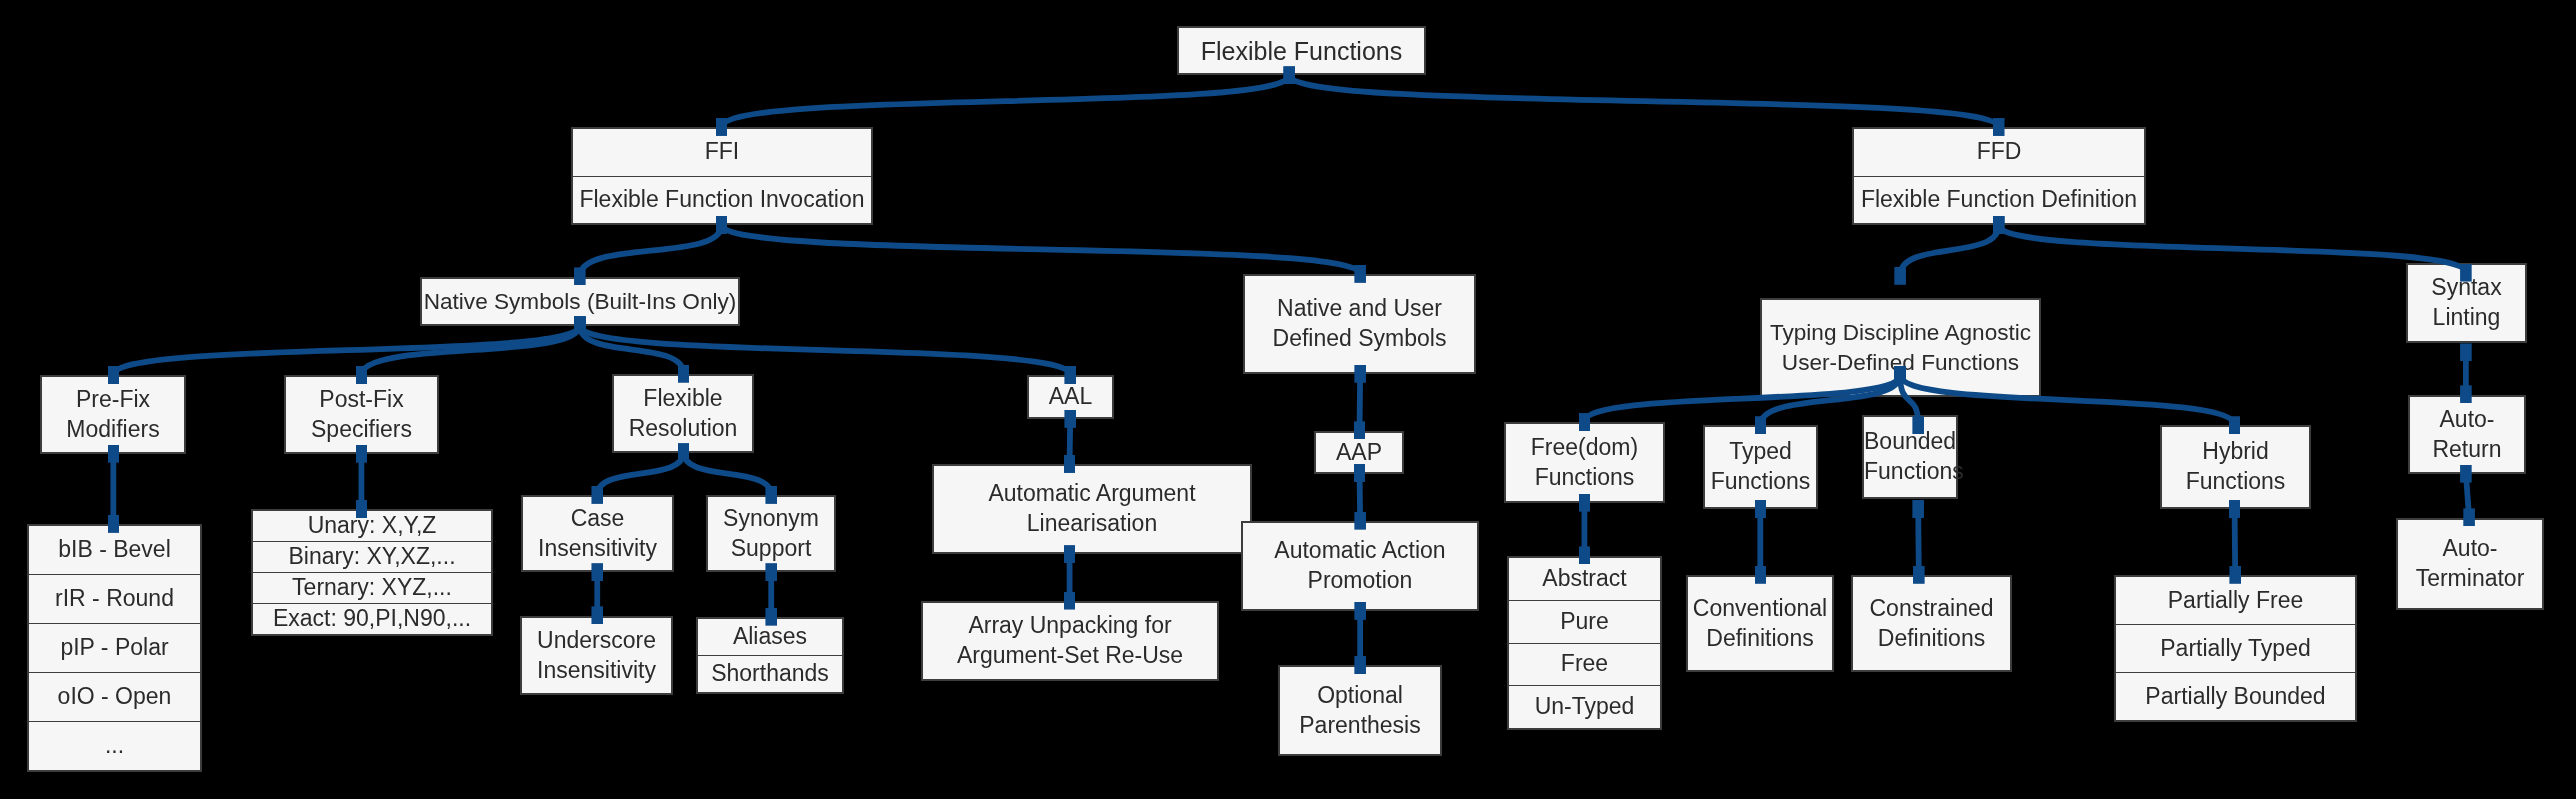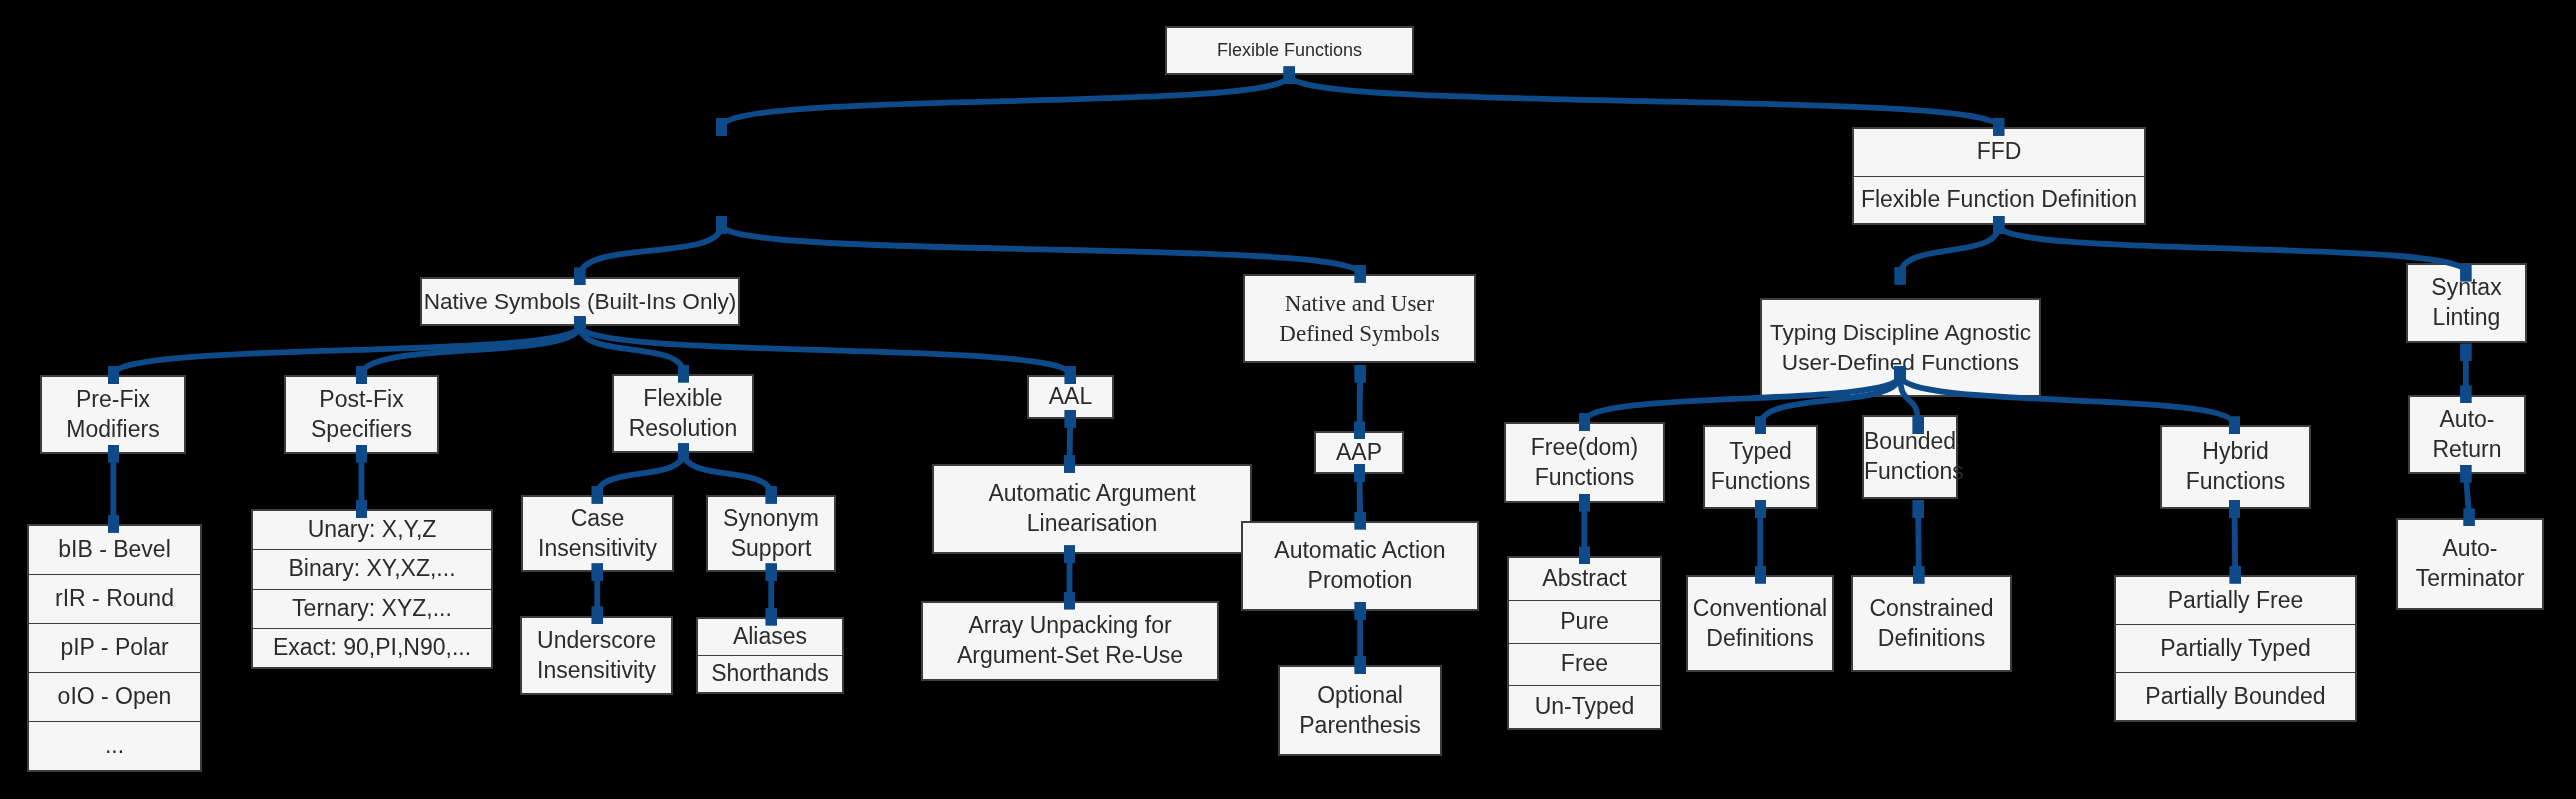--- a/index.html
+++ b/index.html
@@ -6,51 +6,55 @@
   .canvas{
     position:relative;width:2576px;height:799px;background:#000000;
     font-family:"Liberation Sans",sans-serif;color:#2b2b2b;overflow:hidden;
   }
   .node{
     position:absolute;background:#f6f6f6;border:2.6px solid #3d3d3d;
     box-sizing:border-box;display:flex;align-items:center;justify-content:center;
     text-align:center;font-size:23px;line-height:1.3;
   }
   .node .lbl{white-space:pre-line;display:block;width:100%;}
-  .root-node{font-size:18px;}
+  .root-node{font-size:25px;margin-left:12px;}
   .two-row{flex-direction:column;align-items:stretch;justify-content:stretch;}
   .two-row .cell{flex:1;display:flex;align-items:center;justify-content:center;}
   .two-row .cell:first-child{border-bottom:1.9px solid #3d3d3d;}
   .list{flex-direction:column;align-items:stretch;justify-content:stretch;padding:0;}
   .list .row{flex:1;display:flex;align-items:center;justify-content:center;}
   .list .row + .row{border-top:1.9px solid #3d3d3d;}
   .narrow{font-size:22.6px;}
   .edges{position:absolute;left:0;top:0;width:2576px;height:799px;pointer-events:none;}
   .edge{fill:none;stroke:#0e4a87;stroke-width:9;}
 </style>
 </head>
 <body>
 
 <div class="canvas">
 
   <div class="node root-node" style="left:1165px;top:26.4px;width:249px;height:49px;">
     <span class="lbl">Flexible Functions</span>
   </div>
 
+  <div class="node two-row" style="left:571px;top:127px;width:302px;height:98px;">
+    <div class="cell">FFI</div>
+    <div class="cell">Flexible Function Invocation</div>
+  </div>
 
   <div class="node two-row" style="left:1852px;top:127px;width:294px;height:98px;">
     <div class="cell">FFD</div>
     <div class="cell">Flexible Function Definition</div>
   </div>
 
   <div class="node narrow" style="left:420px;top:277px;width:320px;height:49px;">
     <span class="lbl">Native Symbols (Built-Ins Only)</span>
   </div>
 
-  <div class="node" style="left:1243px;top:274px;width:233px;height:89px;font-family:Liberation Serif, serif;">
+  <div class="node" style="left:1243px;top:274px;width:233px;height:100px;">
     <span class="lbl">Native and User
 Defined Symbols</span>
   </div>
 
   <div class="node narrow" style="left:1760px;top:276px;width:281px;height:99px;margin-top:22px;">
     <span class="lbl">Typing Discipline Agnostic
 User-Defined Functions</span>
   </div>
 
   <div class="node" style="left:2406px;top:263px;width:121px;height:80px;">
@@ -78,21 +82,21 @@
   </div>
 
   <div class="node list" style="left:27px;top:524px;width:175px;height:248px;">
     <div class="row">bIB - Bevel</div>
     <div class="row">rIR - Round</div>
     <div class="row">pIP - Polar</div>
     <div class="row">oIO - Open</div>
     <div class="row">...</div>
   </div>
 
-  <div class="node list" style="left:251px;top:509px;width:242px;height:160px;">
+  <div class="node list" style="left:251px;top:509px;width:242px;height:127px;">
     <div class="row">Unary: X,Y,Z</div>
     <div class="row">Binary: XY,XZ,...</div>
     <div class="row">Ternary: XYZ,...</div>
     <div class="row">Exact: 90,PI,N90,...</div>
   </div>
 
   <div class="node" style="left:521px;top:495px;width:153px;height:77px;">
     <span class="lbl">Case
 Insensitivity</span>
   </div>

